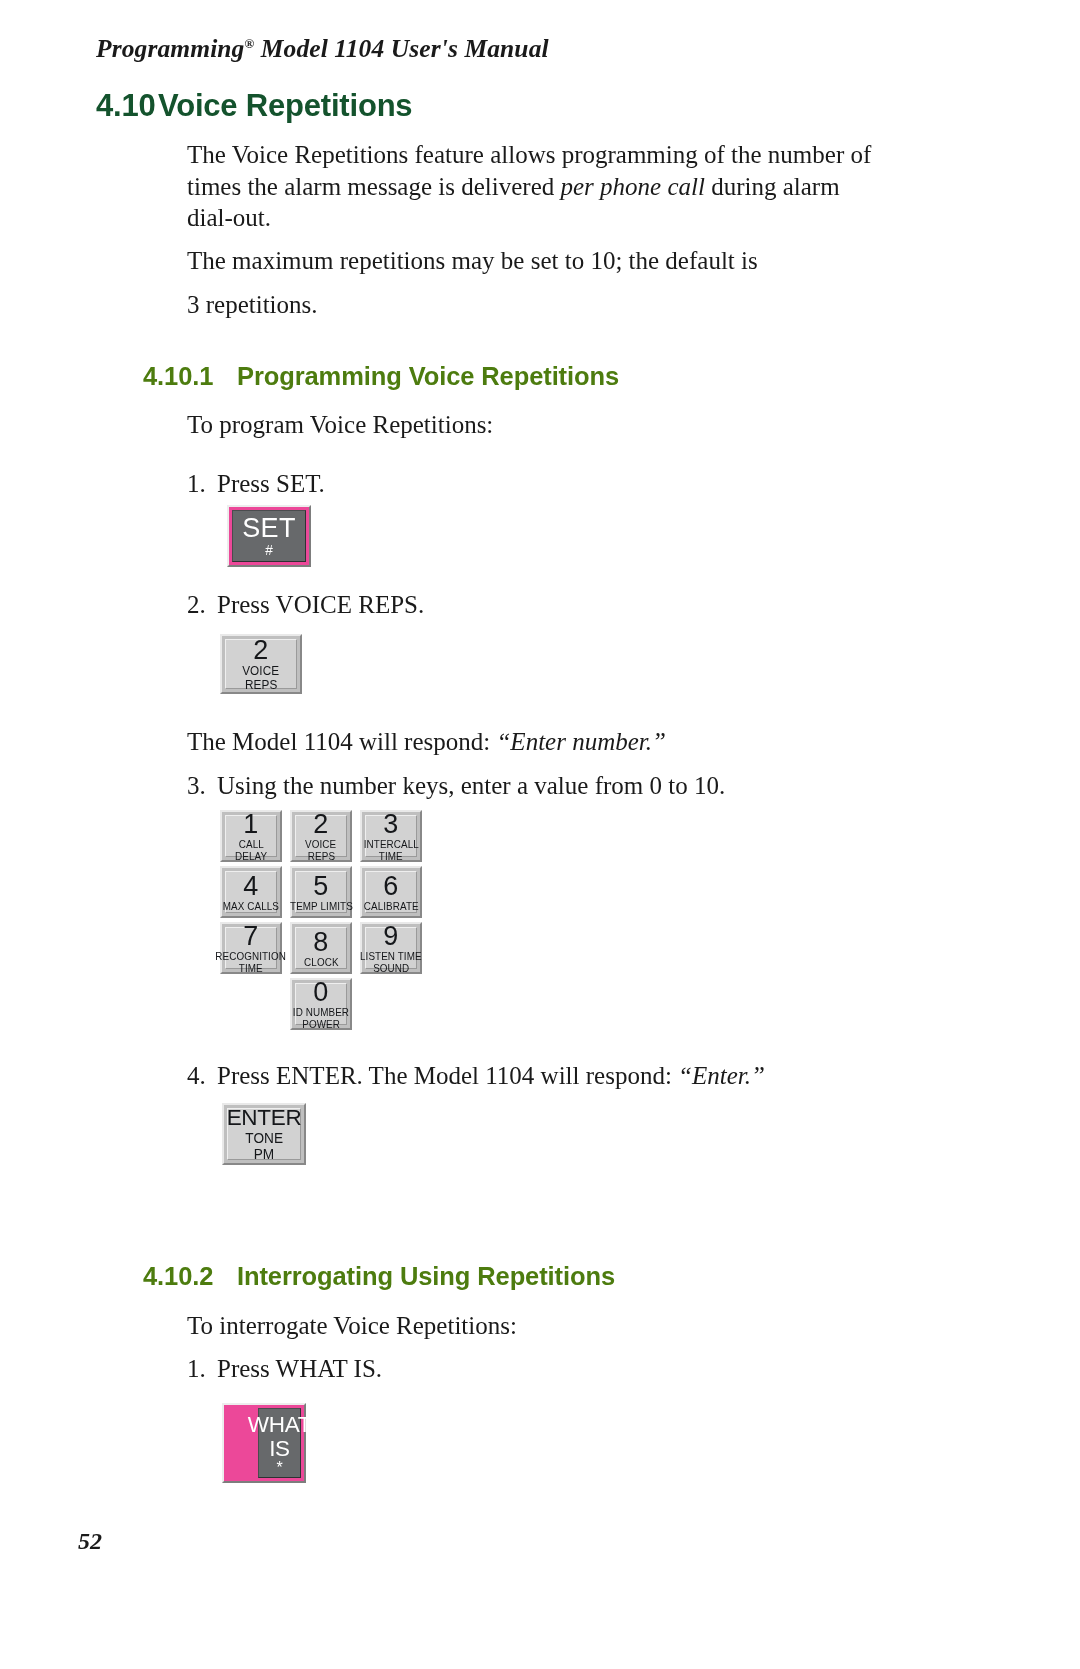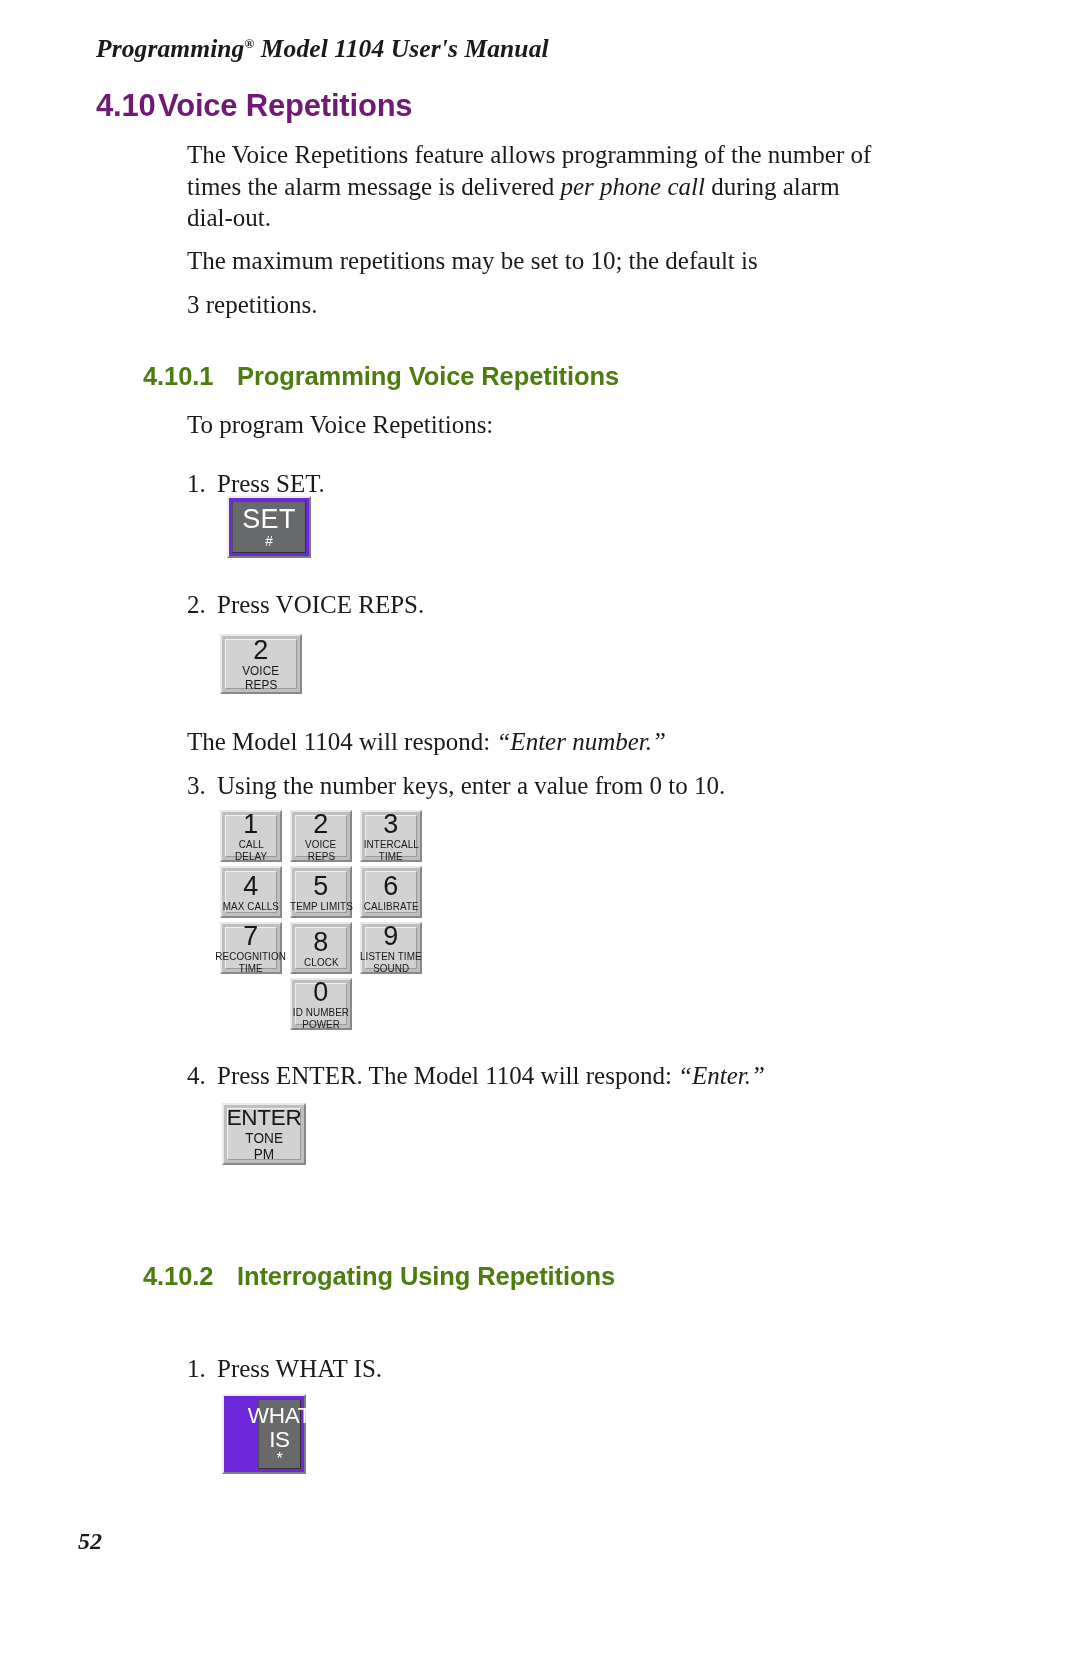--- a/index.html
+++ b/index.html
@@ -39,21 +39,21 @@
     vertical-align: super;
     font-style: normal;
   }
 
   
   .h1 {
     position: absolute;
     font-family: "Liberation Sans", sans-serif;
     font-weight: bold;
     font-size: 31px;
-    color: #701a75;
+    color: #14532d;
     white-space: nowrap;
     letter-spacing: -0.2px;
   }
   .h1 .num { display: inline-block; min-width: 62px; }
 
   .h2 {
     position: absolute;
     font-family: "Liberation Sans", sans-serif;
     font-weight: bold;
     font-size: 25.5px;
@@ -105,21 +105,21 @@
     display: flex;
     flex-direction: column;
     align-items: center;
     justify-content: center;
     border-style: solid;
     border-width: 1px;
     line-height: 1.05;
   }
 
   
-  .keycap.dark { background: #6d28d9; border-color: #ededed #7d7d7d #7d7d7d #ededed; }
+  .keycap.dark { background: #ec4899; border-color: #ededed #7d7d7d #7d7d7d #ededed; margin-top: 9px; }
   .keycap.dark .face {
     background: #67696b;
     border-color: #4a4c4e #2f3133 #2f3133 #4a4c4e;
     color: #ffffff;
   }
   
   .keycap.light { background: #bfbfbf; border-color: #e9e9e9 #888888 #888888 #e9e9e9; }
   .keycap.light .face {
     background: #d2d2d2;
     border-color: #efefef #9a9a9a #9a9a9a #efefef;
@@ -305,20 +305,21 @@
       <span class="key-main small">ENTER</span>
       <span class="key-sub mid">TONE</span>
       <span class="key-sub mid">PM</span>
     </div>
   </div>
 
   <div class="h2" style="left:120px; top:1262px;">
     <span class="num">4.10.2</span><span>Interrogating Using Repetitions</span>
   </div>
 
+  <div class="para" style="left:187px; top:1310px;">To interrogate Voice Repetitions:</div>
 
   <div class="listitem" style="left:187px; top:1353px;">
     <span class="marker">1.</span><span>Press WHAT IS.</span>
   </div>
 
   <div class="keycap dark" style="left:222px; top:1394px; width:84px; height:80px;padding-left:34px;">
     <div class="face">
       <span class="key-main small">WHAT</span>
       <span class="key-main small">IS</span>
       <span class="key-star">*</span>

